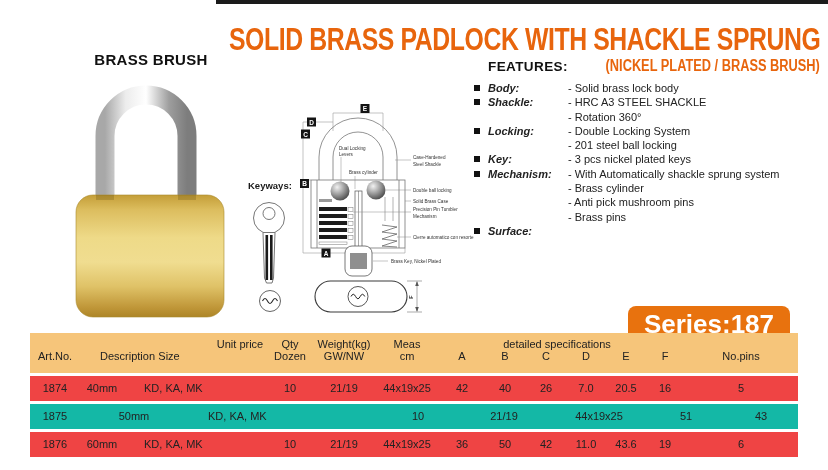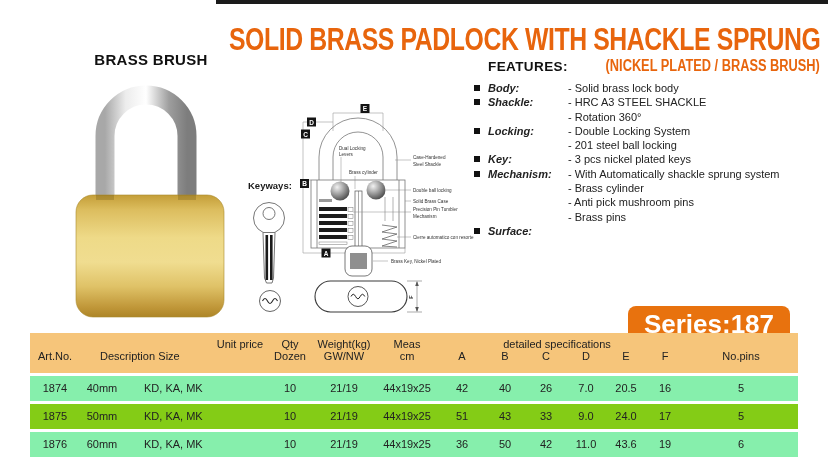--- a/index.html
+++ b/index.html
@@ -46,22 +46,22 @@
   
   .spec-table { position:absolute; left:30px; top:333px; width:768px; }
   .grid14 { display:grid;
     grid-template-columns:50px 44px 90px 52px 48px 60px 66px 44px 42px 40px 40px 40px 38px 114px; }
   .thead { position:relative; background:#F6C57A; height:40px; }
   .th { text-align:center; font-size:11px; color:#222; }
   .th-top { height:17px; padding-top:5px; }
   .th-bot { height:18px; }
   .detail-spec { position:absolute; left:457px; top:5px; width:140px; text-align:center;
     font-size:11px; color:#222; }
-  .tr { height:25px; margin-top:3px; background:#86efac; }
-  .tr:nth-child(2) { background:#84cc16; }
+  .tr { height:25px; margin-top:3px; background:#ef4444; }
+  .tr:nth-child(2) { background:#14b8a6;gap:32px; }
   .td { font-size:11px; color:#222; text-align:center; line-height:25px;
     overflow:hidden; white-space:nowrap; }
   .left { text-align:left; padding-left:20px; }
 </style>
 </head>
 <body>
 
 <div class="top-strip"></div>
 
 <div class="title-wrap">

